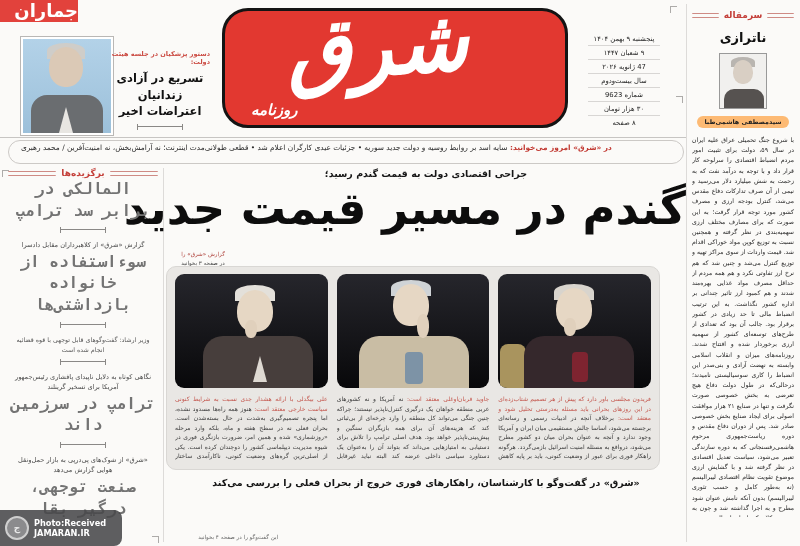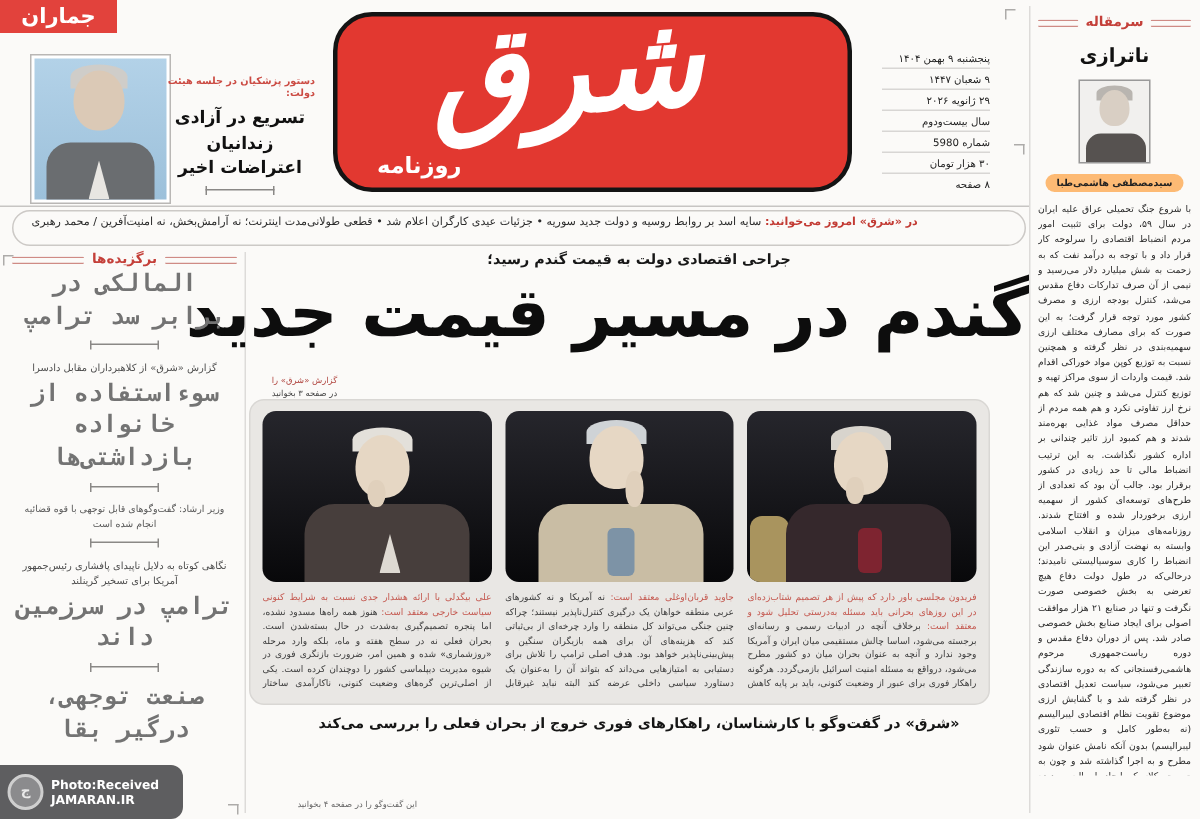--- a/index.html
+++ b/index.html
@@ -7,45 +7,45 @@
   #page {
     position:relative; width:800px; height:546px; margin:0 auto;
     background:#fbfaf8; overflow:hidden; direction:rtl;
     font-family:"DejaVu Sans", sans-serif; color:#1a1a1a;
   }
   .abs { position:absolute; }
   .ni { pointer-events:none; }
 
   
   .wm-top { left:0; top:0; width:78px; height:22px; background:#e2423c; color:#fff;
-    font-weight:bold; font-size:14px; line-height:22px; text-align:center; overflow:hidden; }
+    font-weight:bold; font-size:18px; line-height:22px; overflow:hidden; }
 
   
   .pez-frame { left:20px; top:36px; width:94px; height:100px; border:1px solid #b9b7b5; background:#fff; padding:2px; }
   .pez { position:relative; width:100%; height:100%; background:linear-gradient(#b3d2e8,#9cc0da); overflow:hidden; }
   .pez .head { position:absolute; left:26px; top:8px; width:34px; height:40px; border-radius:50% 50% 46% 46%; background:#dbc9b6; }
   .pez .hair { position:absolute; left:24px; top:4px; width:38px; height:16px; border-radius:50% 50% 0 0; background:#cfcdc9; }
   .pez .torso { position:absolute; left:8px; bottom:-4px; width:72px; height:42px; border-radius:16px 16px 0 0; background:#6a6d70; }
   .pez .shirt { position:absolute; left:36px; bottom:0; width:14px; height:26px; background:#e8e6e2; clip-path:polygon(50% 0,0 100%,100% 100%); }
 
   
   .top-story { left:110px; top:50px; width:100px; text-align:center; }
   .top-story .kick { color:#cb4b43; font-size:6.5px; font-weight:bold; margin-bottom:4px;text-align:right; }
   .top-story .ttl { font-size:11.5px; font-weight:bold; line-height:1.45; color:#111; }
 
   
   .logo { left:222px; top:8px; width:346px; height:120px; background:#e23830; border:3px solid #141414;
     border-radius:26px; overflow:hidden; }
   .logo .big { position:absolute; right:18px; top:-14px; width:100%; text-align:center;
     color:#fff; font-size:84px; font-weight:bold; font-style:italic; transform:rotate(-4deg); }
-  .logo .tag { position:absolute; left:26px; bottom:6px; color:#fff; font-size:15px; font-weight:bold; }
+  .logo .tag { position:absolute; left:26px; bottom:6px; color:#fff; font-size:15px; font-weight:bold; font-style:italic; }
 
   
   .dateline { left:588px; top:32px; width:72px; }
-  .dateline div { font-size:6.8px; color:#222; padding:2.5px 0; border-bottom:1px solid #d8d6d4; }
+  .dateline div { font-size:6.8px; color:#222; text-align:center; padding:2.5px 0; border-bottom:1px solid #d8d6d4; }
   .dateline div:last-child { border-bottom:none; }
 
   
   .hline { left:0; top:137px; width:686px; border-top:1px solid #c7c5c3; }
   .vline-sb { left:163px; top:168px; height:374px; border-left:1px solid #dddbd9; }
   .vline-ed { left:686px; top:4px; height:538px; border-left:1px solid #dddbd9; }
   .crop { width:7px; height:7px; border-top:1px solid #9a9896; border-left:1px solid #9a9896; opacity:.8; }
   .crop.br { border-left:none; border-right:1px solid #9a9896; }
 
   
@@ -149,23 +149,23 @@
   </div>
 
   <div class="abs logo">
     <div class="big ni">شرق</div>
     <div class="tag ni">روزنامه</div>
   </div>
 
   <div class="abs dateline">
     <div>پنجشنبه ۹ بهمن ۱۴۰۴</div>
     <div>۹ شعبان ۱۴۴۷</div>
-    <div>۲۹ ژانویه ۲۰۲۶</div>
+    <div>47 ژانویه ۲۰۲۶</div>
     <div>سال بیست‌ودوم</div>
-    <div>شماره 5980</div>
+    <div>شماره 9623</div>
     <div>۳۰ هزار تومان</div>
     <div>۸ صفحه</div>
   </div>
 
   <div class="abs strip">
     <span class="lead">در «شرق» امروز می‌خوانید:</span><span> سایه اسد بر روابط روسیه و دولت جدید سوریه • جزئیات عیدی کارگران اعلام شد • قطعی طولانی‌مدت اینترنت؛ نه آرامش‌بخش، نه امنیت‌آفرین / محمد رهبری</span>
   </div>
 
   <div class="abs main-kicker">جراحی اقتصادی دولت به قیمت گندم رسید؛</div>
   <div class="abs main-headline">گندم در مسیر قیمت جدید</div>
@@ -236,20 +236,21 @@
     </div>
     <div class="orn"></div>
 
     <div>
       <div class="sb-kick">نگاهی کوتاه به دلایل ناپیدای پافشاری رئیس‌جمهور آمریکا برای تسخیر گرینلند</div>
       <div class="sb-title">ترامپ در سرزمین داند</div>
     </div>
     <div class="orn"></div>
 
     <div>
+      <div class="sb-kick">«شرق» از شوک‌های پی‌درپی به بازار حمل‌ونقل هوایی گزارش می‌دهد</div>
       <div class="sb-title">صنعت توجهی، درگیر بقا</div>
     </div>
 
   </div>
 
   <div class="abs credit">
     <div class="ring">ج</div>
     <div class="t">
       <div>Photo:Received</div>
       <div>JAMARAN.IR</div>

